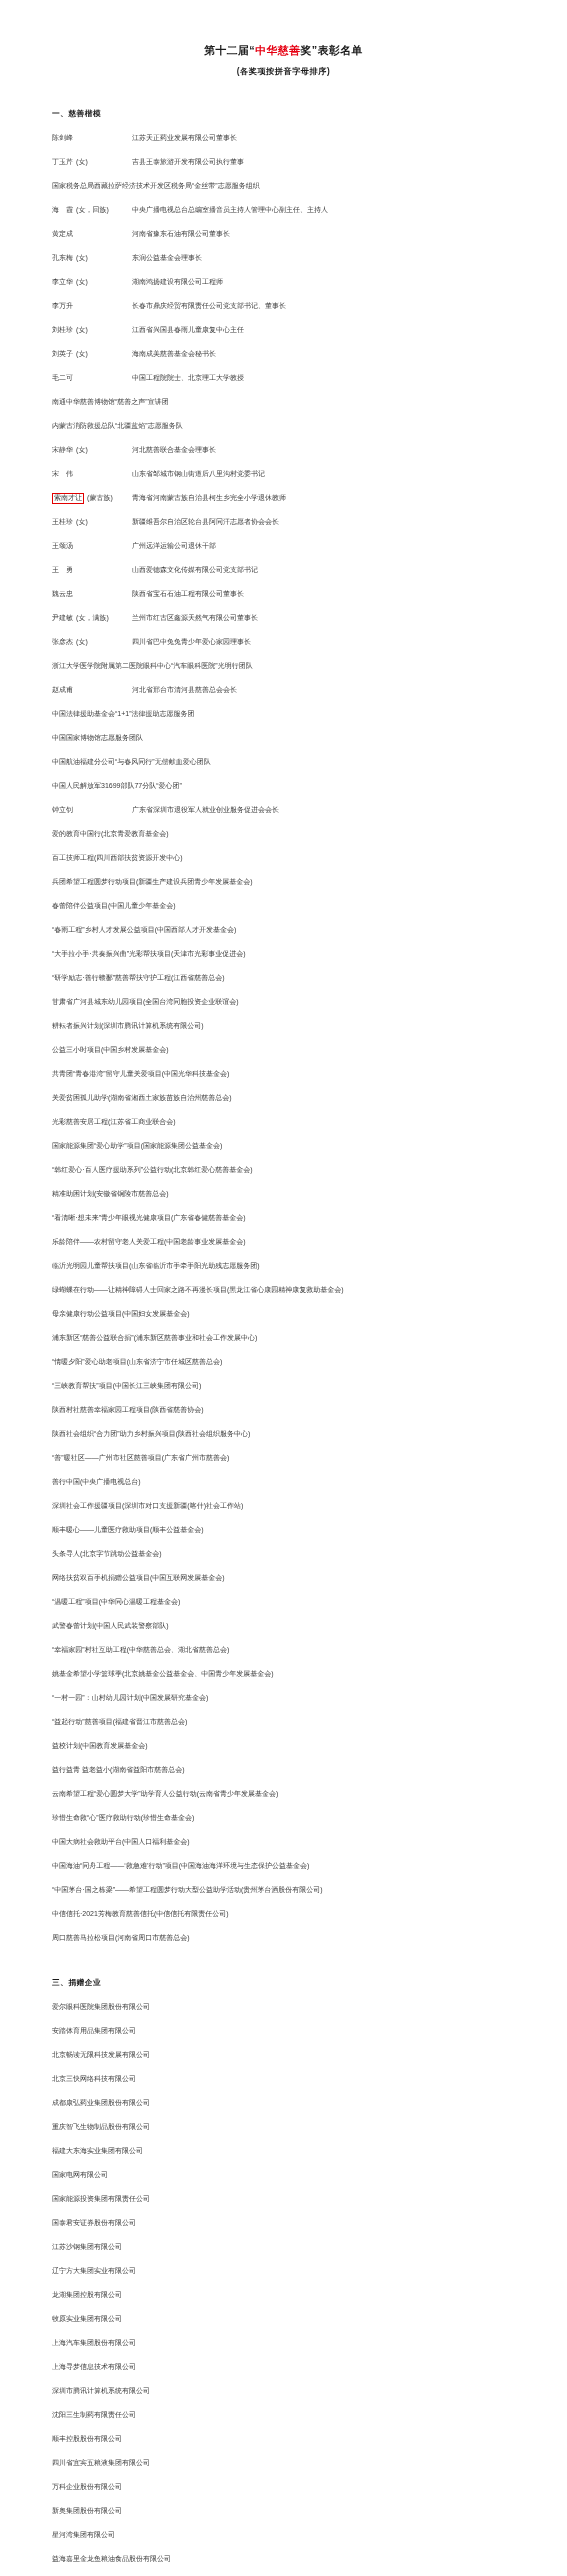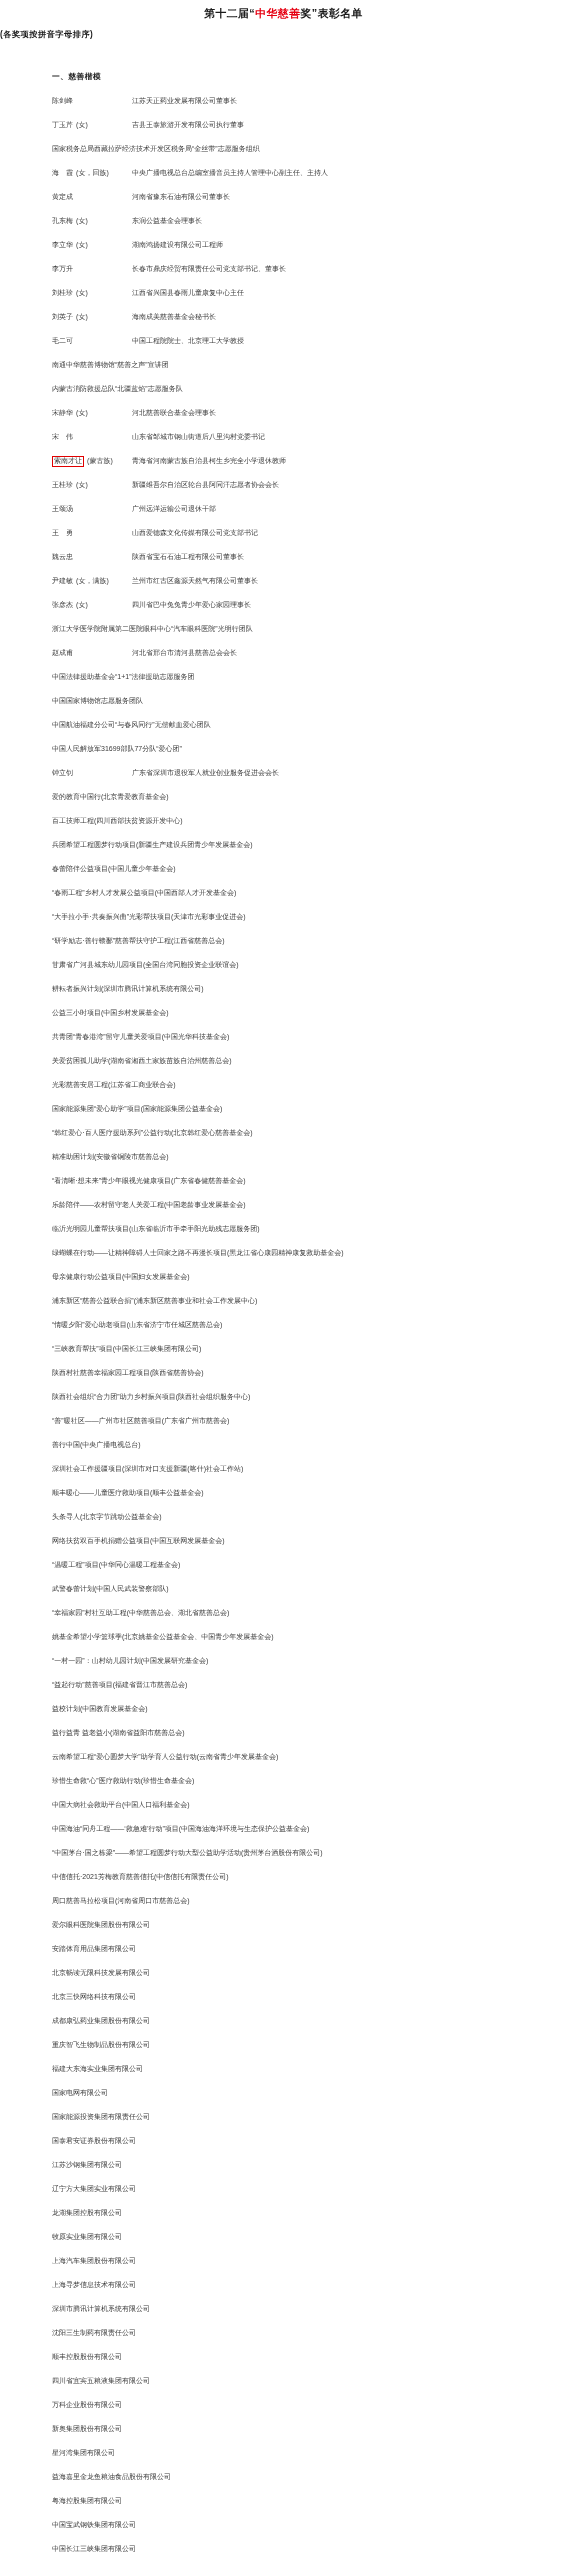--- a/index.html
+++ b/index.html
@@ -4,24 +4,25 @@
 <style>
   html,body{margin:0;padding:0;background:#ffffff;}
   .page{
     width:567px;height:3483px;overflow:hidden;background:#fff;
     font-family:"Liberation Sans","DejaVu Sans",sans-serif;
     color:#333;
   }
   .title{
     padding-top:7.2px;text-align:center;font-size:10.8px;font-weight:bold;color:#1a1a1a;
     letter-spacing:0.5px;
+    margin-top:37px;
   }
   .title .hl{color:#e60012;}
   .subtitle{
-    margin-top:8.2px;font-size:8.2px;font-weight:bold;color:#1a1a1a;
+    margin-top:8.2px;text-align:center;font-size:8.2px;font-weight:bold;color:#1a1a1a;
     letter-spacing:0.5px;
   }
   .content{margin-left:52px;margin-right:31px;margin-top:25px;}
   .section-heading{
     height:24px;display:flex;align-items:center;
     font-size:7.7px;font-weight:bold;color:#1a1a1a;letter-spacing:0.5px;margin-top:21px;
   }
   .row{
     height:24px;display:flex;align-items:center;
     font-size:7px;color:#3a3a3a;white-space:nowrap;
@@ -284,20 +285,21 @@
       </div>
       <div class="row full">
         <span class="desc">“中国茅台·国之栋梁”——希望工程圆梦行动大型公益助学活动(贵州茅台酒股份有限公司)</span>
       </div>
       <div class="row full">
         <span class="desc">中信信托·2021芳梅教育慈善信托(中信信托有限责任公司)</span>
       </div>
       <div class="row full">
         <span class="desc">周口慈善马拉松项目(河南省周口市慈善总会)</span>
       </div>
+      <div class="section-heading">三、捐赠企业</div>
       <div class="row full">
         <span class="desc">爱尔眼科医院集团股份有限公司</span>
       </div>
       <div class="row full">
         <span class="desc">安踏体育用品集团有限公司</span>
       </div>
       <div class="row full">
         <span class="desc">北京畅读无限科技发展有限公司</span>
       </div>
       <div class="row full">

